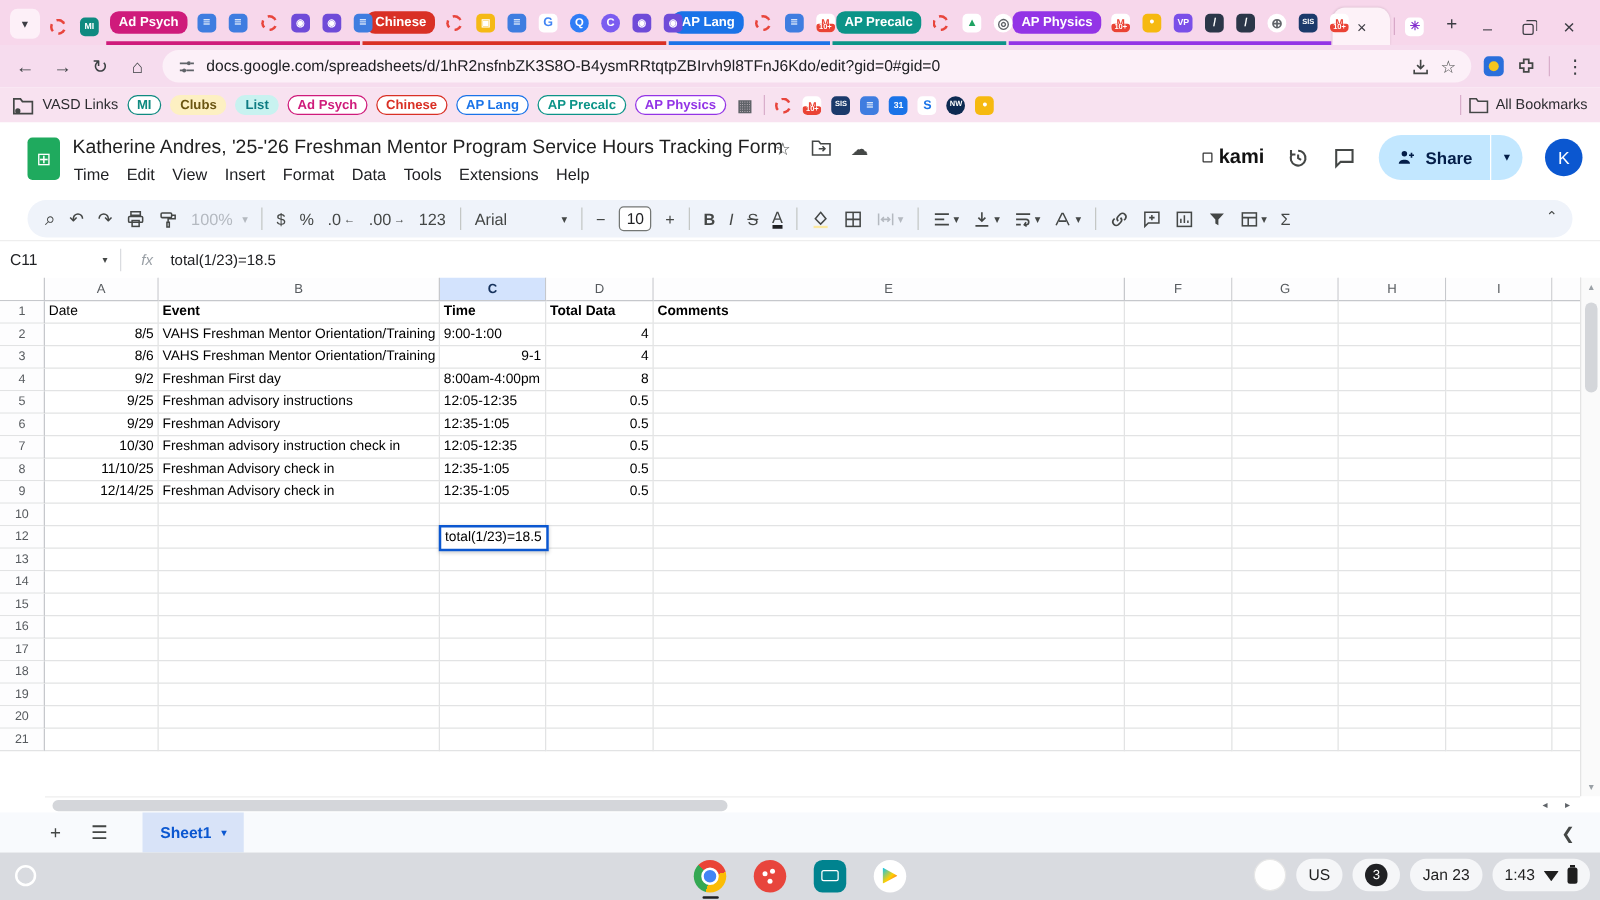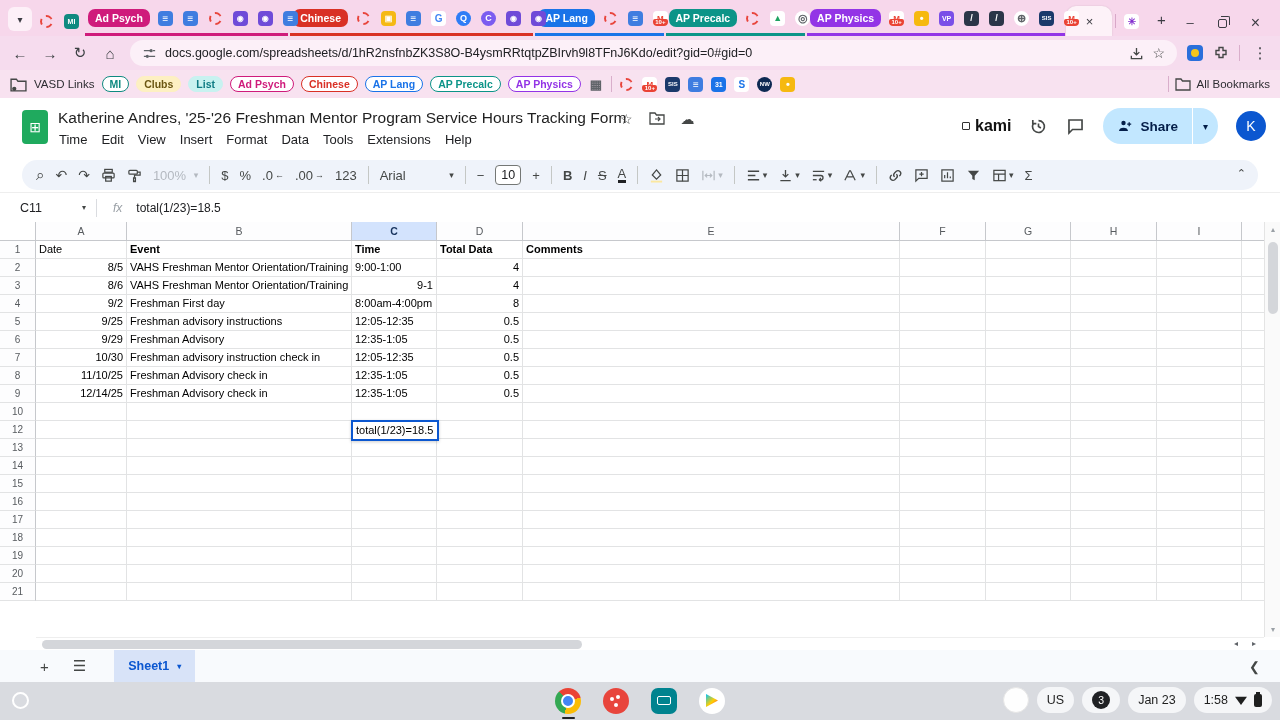--- a/index.html
+++ b/index.html
@@ -66,21 +66,21 @@
   .muted { color:#b4b9c0; }
   .muted svg path, .muted svg rect { stroke:#b4b9c0 !important; }
   .cap { font-size:9px; }
   .fsize-box { width:26px; height:20px; border:1px solid #747775; border-radius:4px; display:flex; align-items:center; justify-content:center; font-size:12.5px; color:#202124; background:#fff; }
   .strike { text-decoration:line-through; }
   .a-color { display:inline-block; line-height:11px; border-bottom:3px solid #202124; padding-bottom:1px; font-size:13px; }
   .tb-collapse { position:absolute; right:34px; top:9px; color:#444746; font-size:11px; }
 
   
   .formulabar { position:absolute; top:192px; left:0; width:1280px; height:30px; background:#fff; border-top:1px solid #eee; display:flex; align-items:center; }
-  .namebox { width:96px; display:flex; align-items:center; justify-content:space-between; padding:0 10px 0 20px; font-size:12.5px; color:#202124;gap:24px; }
+  .namebox { width:96px; display:flex; align-items:center; justify-content:space-between; padding:0 10px 0 8px; font-size:12.5px; color:#202124;gap:24px; }
   .namebox .c { font-size:8px; color:#444746; }
   .fb-div { width:1px; height:18px; background:#dadce0; }
   .fx { font-style:italic; font-size:12px; color:#9aa0a6; margin:0 14px 0 16px; }
   .formula-text { font-size:12px; color:#202124; }
 
   
   .grid { position:absolute; top:222px; left:0; width:1280px; height:428px; background:#fff; overflow:hidden; }
   .grid-head { position:absolute; top:0; left:0; display:flex; }
   .g-corner { width:36px; height:19px; border-right:1px solid #c6c8cc; border-bottom:1px solid #c6c8cc; background:#fff; }
   .g-colhead { height:19px; border-right:1px solid #c6c8cc; border-bottom:1px solid #c6c8cc; background:#fdfdfe; color:#575b5f; font-size:10.5px; display:flex; align-items:center; justify-content:center; }
@@ -857,20 +857,20 @@
       <div class="tray-pill">
           <span>US</span>
         </div>
       <div class="tray-pill">
           <span class="notif-dot">3</span>
         </div>
       <div class="tray-pill">
           <span>Jan 23</span>
         </div>
       <div class="tray-pill">
-        <span>1:58</span>
+        <span>1:43</span>
         <span class="wifi"></span>
         <span class="battery"></span>
       </div>
     </div>
   </div>
 
 </div>
 
 </body></html>

